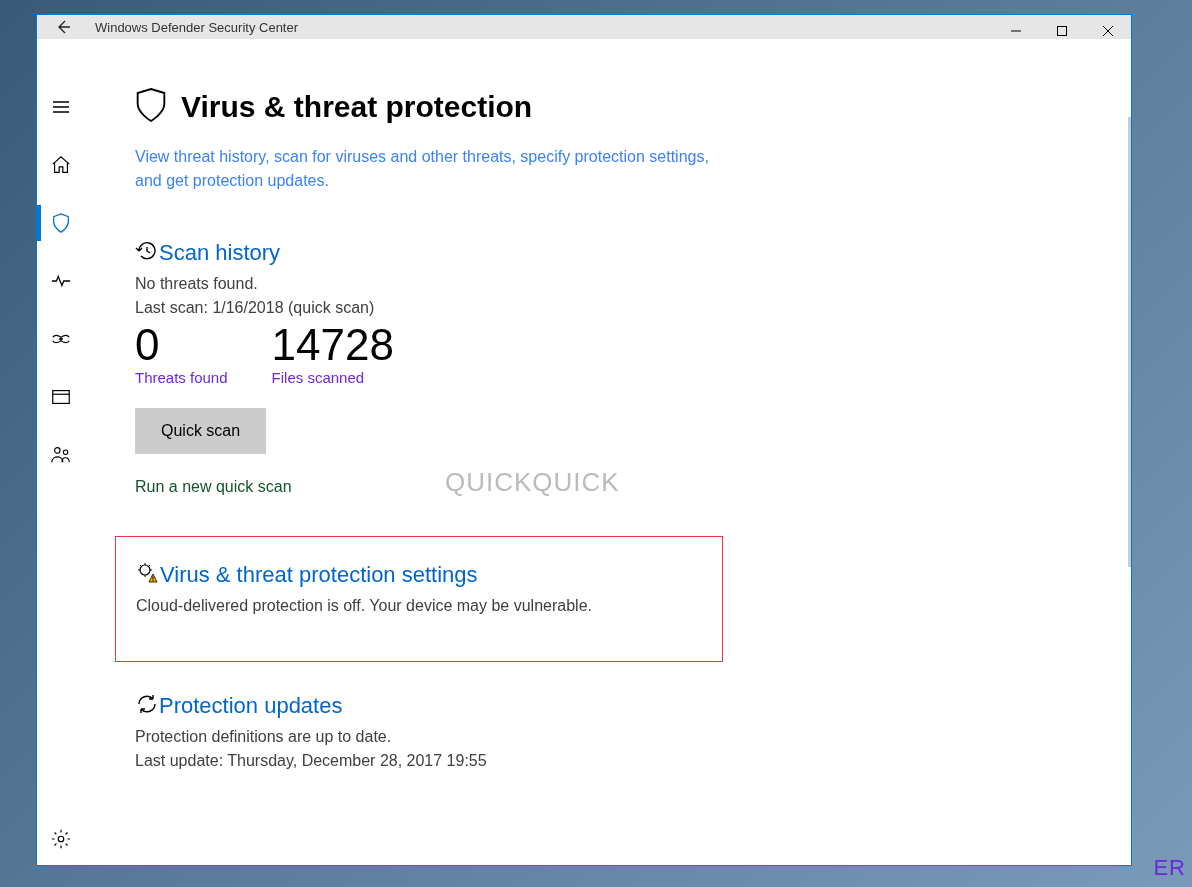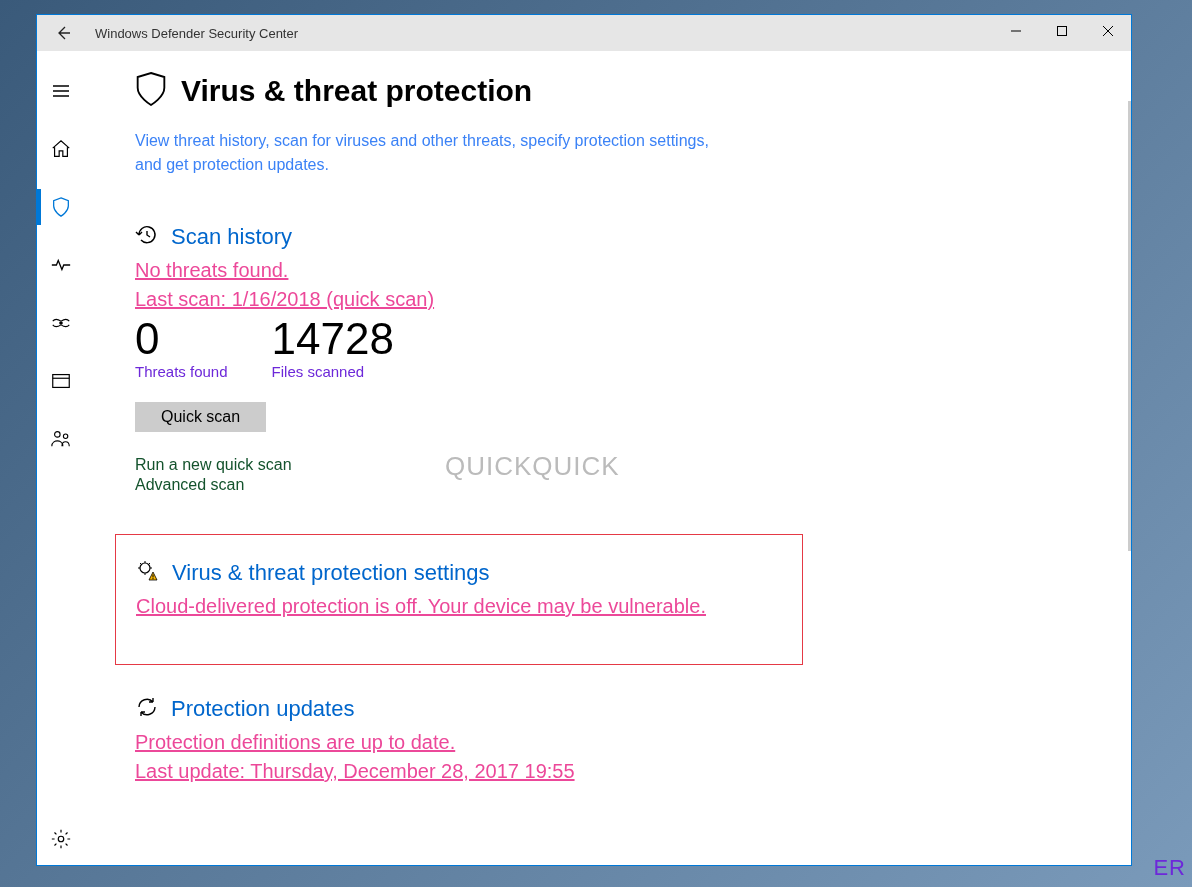--- a/index.html
+++ b/index.html
@@ -16,21 +16,21 @@
     left: 36px;
     top: 14px;
     width: 1096px;
     height: 852px;
     background: #fff;
     border: 1px solid #0078d7;
     display: flex;
     flex-direction: column;
   }
   .titlebar {
-    height: 36px;
+    height: 24px;
     background: #e6e6e6;
     display: flex;
     align-items: center;
     padding-left: 14px;
     position: relative;
   }
   .back-arrow {
     width: 24px; height: 24px;
     display: flex; align-items: center; justify-content: center;
     cursor: pointer;
@@ -51,20 +51,21 @@
     display: flex;
     align-items: center;
     justify-content: center;
     cursor: pointer;
   }
   .body {
     flex: 1;
     display: flex;
     overflow: hidden;
     position: relative;
+    margin-top: 28px;
   }
   .sidebar {
     width: 48px;
     display: flex;
     flex-direction: column;
     align-items: center;
     padding-top: 16px;
     gap: 0;
     position: relative;
     height: 100%;
@@ -120,33 +121,31 @@
   .page-desc {
     font-size: 16px;
     color: #3b82f6;
     max-width: 600px;
     line-height: 1.5;
     margin-bottom: 46px;
   }
   .section-head {
     display: flex;
     align-items: center;
-    gap: 12px;
     margin-bottom: 8px;
   }
   .section-link {
     font-size: 22px;
     color: #0066cc;
     cursor: pointer;
   }
   .section-text {
-    font-size: 20px;
-    color: #ec4899;
+    font-size: 16px;
+    color: #404040;
     margin-bottom: 6px;
-    text-decoration: underline;
   }
   .stat-row {
     display: flex;
     gap: 44px;
     margin-top: 4px;
     margin-bottom: 4px;
   }
   .stat-num {
     font-size: 44px;
     font-weight: 300;
@@ -155,39 +154,39 @@
   }
   .stat-label {
     font-size: 15px;
     color: #6d28d9;
     margin-top: 2px;
   }
   .gray-btn {
     background: #ccc;
     border: none;
     font-size: 16px;
-    padding: 6px 26px;
+    padding: 14px 26px;
     cursor: pointer;
     margin-top: 18px;
     margin-bottom: 24px;
   }
   .link {
     color: #14532d;
     font-size: 16px;
     cursor: pointer;
     display: block;
     margin-bottom: 2px;
   }
   .highlight-box {
     border: 1px solid #e53945;
     padding: 24px 20px 40px 20px;
     margin-top: 40px;
     margin-bottom: 30px;
     margin-left: -20px;
-    width: 688px;
+    width: 608px;
   }
   .watermark {
     position: absolute;
     left: 360px;
     top: 400px;
     font-size: 26px;
     font-weight: 300;
     letter-spacing: 1px;
     color: #bbb;
     pointer-events: none;
@@ -324,21 +323,20 @@
         </div>
         <div>
           <div class="stat-num">14728</div>
           <div class="stat-label">Files scanned</div>
         </div>
       </div>
 
       <button class="gray-btn">Quick scan</button>
 
       <span class="link">Run a new quick scan</span>
-      <span class="link">Advanced scan</span>
 
       
       <div class="highlight-box">
         <div class="section-head">
           <span>
             <svg width="24" height="24" viewBox="0 0 24 24">
               <circle cx="9" cy="9" r="5" stroke="#000" stroke-width="1.2" fill="none"></circle>
               <path d="M9 4 V2 M9 14 V16 M4 9 H2 M14 9 H16 M5.5 5.5 L4 4 M12.5 5.5 L14 4" stroke="#000" stroke-width="1"></path>
               <path d="M13 21 L17 13 L21 21 Z" fill="#f7b500" stroke="#000" stroke-width="0.8"></path>
               <line x1="17" y1="15.5" x2="17" y2="18.5" stroke="#000" stroke-width="1"></line>

